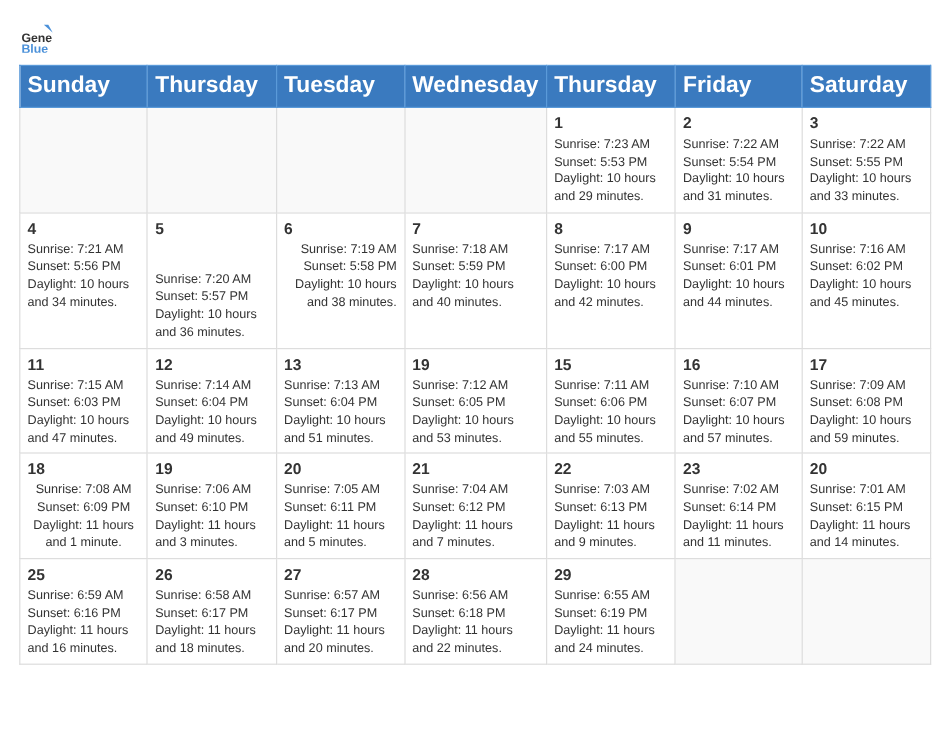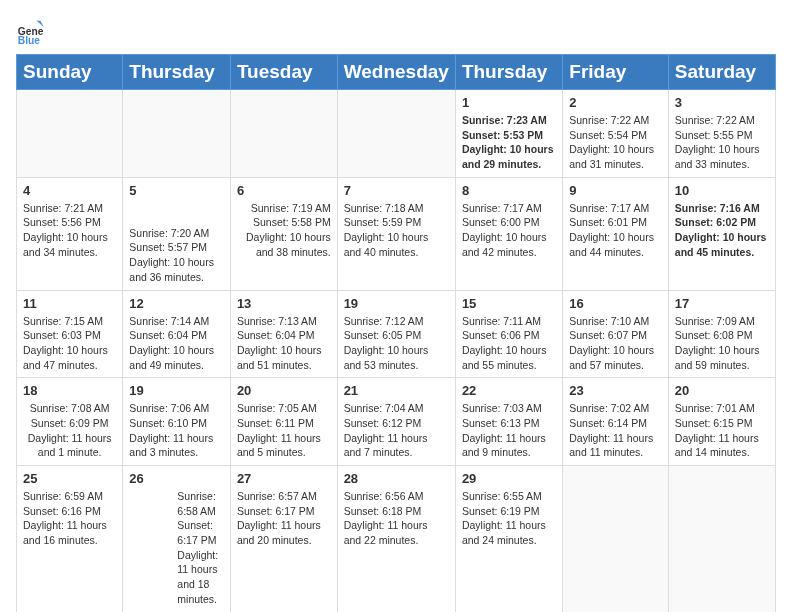--- a/index.html
+++ b/index.html
@@ -114,21 +114,21 @@
       </tr>
   </thead>
   <tbody id="calendar-body">
   <tr class="week-row">
         <td class="empty"></td>
         <td class="empty"></td>
         <td class="empty"></td>
         <td class="empty"></td>
         <td>
           <div class="day-number">1</div>
-          <div class="day-info" style="white-space: pre-line; font-weight: bold;">Sunrise: 7:23 AM
+          <div class="day-info" style="white-space: pre-line;">Sunrise: 7:23 AM
 Sunset: 5:53 PM
 Daylight: 10 hours
 and 29 minutes.</div>
         </td>
         <td>
           <div class="day-number">2</div>
           <div class="day-info" style="white-space: pre-line;">Sunrise: 7:22 AM
 Sunset: 5:54 PM
 Daylight: 10 hours
 and 31 minutes.</div>
@@ -179,21 +179,21 @@
         </td>
         <td>
           <div class="day-number">9</div>
           <div class="day-info" style="white-space: pre-line;">Sunrise: 7:17 AM
 Sunset: 6:01 PM
 Daylight: 10 hours
 and 44 minutes.</div>
         </td>
         <td>
           <div class="day-number">10</div>
-          <div class="day-info" style="white-space: pre-line; font-weight: bold;">Sunrise: 7:16 AM
+          <div class="day-info" style="white-space: pre-line;">Sunrise: 7:16 AM
 Sunset: 6:02 PM
 Daylight: 10 hours
 and 45 minutes.</div>
         </td>
       </tr>
       <tr class="week-row">
         <td>
           <div class="day-number">11</div>
           <div class="day-info" style="white-space: pre-line;">Sunrise: 7:15 AM
 Sunset: 6:03 PM
@@ -297,21 +297,21 @@
       <tr class="week-row">
         <td>
           <div class="day-number">25</div>
           <div class="day-info" style="white-space: pre-line;">Sunrise: 6:59 AM
 Sunset: 6:16 PM
 Daylight: 11 hours
 and 16 minutes.</div>
         </td>
         <td>
           <div class="day-number">26</div>
-          <div class="day-info" style="white-space: pre-line; margin-left: 48px;">Sunrise: 6:58 AM
+          <div class="day-info" style="white-space: pre-line;">Sunrise: 6:58 AM
 Sunset: 6:17 PM
 Daylight: 11 hours
 and 18 minutes.</div>
         </td>
         <td>
           <div class="day-number">27</div>
           <div class="day-info" style="white-space: pre-line;">Sunrise: 6:57 AM
 Sunset: 6:17 PM
 Daylight: 11 hours
 and 20 minutes.</div>

